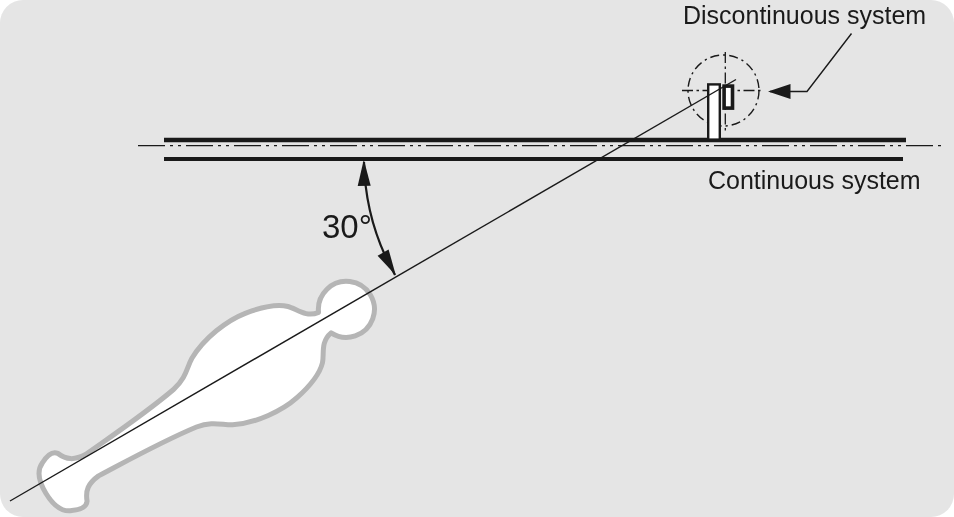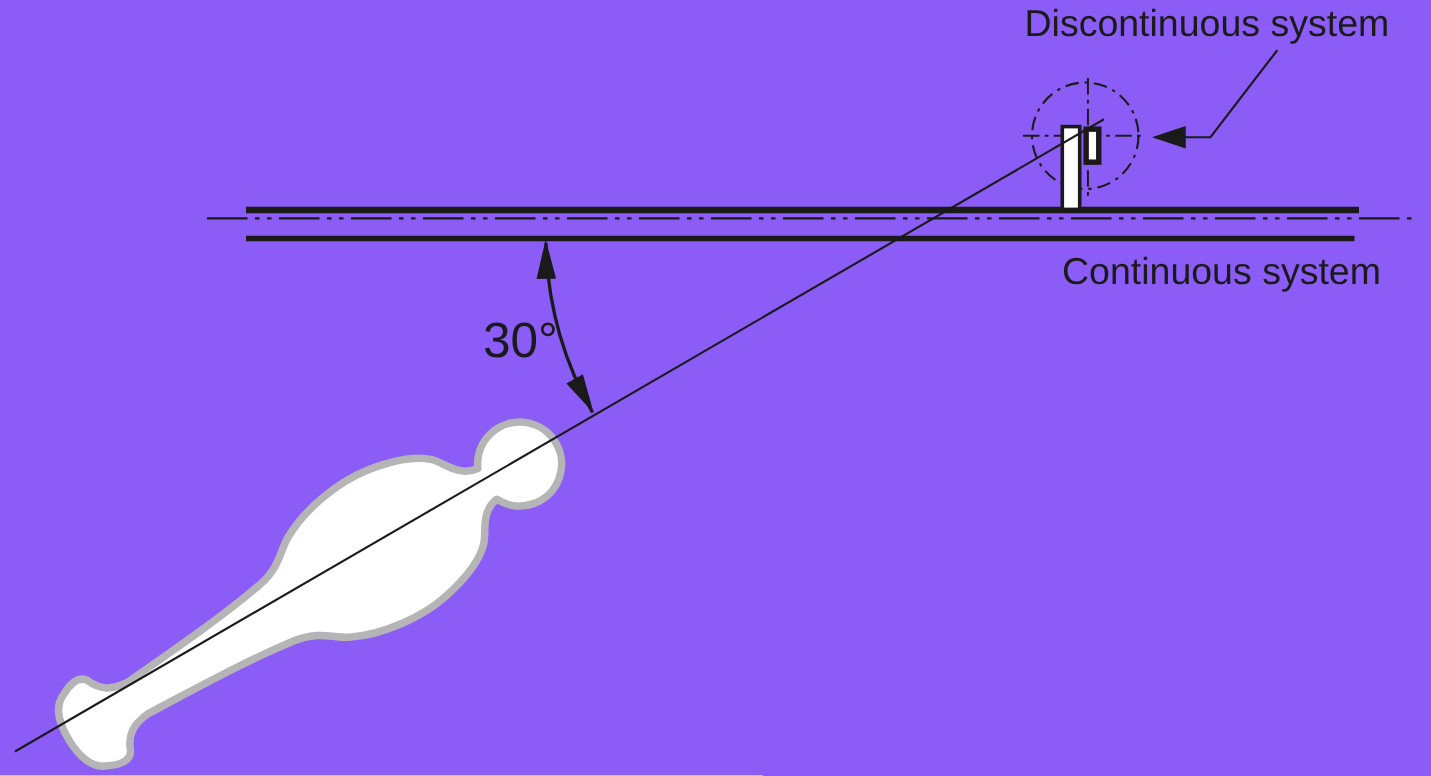--- a/index.html
+++ b/index.html
@@ -4,23 +4,24 @@
 <style>
   html, body {
     margin: 0;
     padding: 0;
     background: #ffffff;
   }
   .stage {
     position: relative;
     width: 954px;
     height: 517px;
-    background: #8b5cf6;
+    background: #e5e5e5;
     overflow: hidden;
     font-family: "Liberation Sans", sans-serif;
+    border-radius: 23px;
   }
   svg { display: block; }
   text {
     font-family: "Liberation Sans", sans-serif;
     fill: #1a1a1a;
   }
   .label { font-size: 25px; letter-spacing: 0; }
   .angle-label { font-size: 33px; }
 </style>
 </head>

